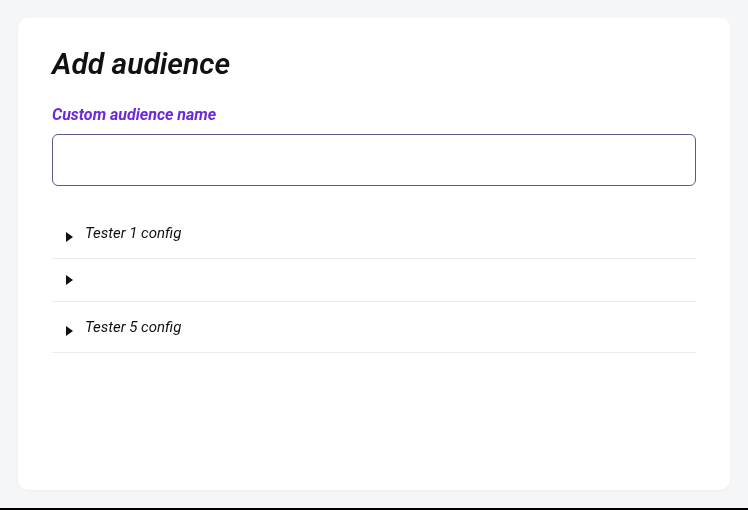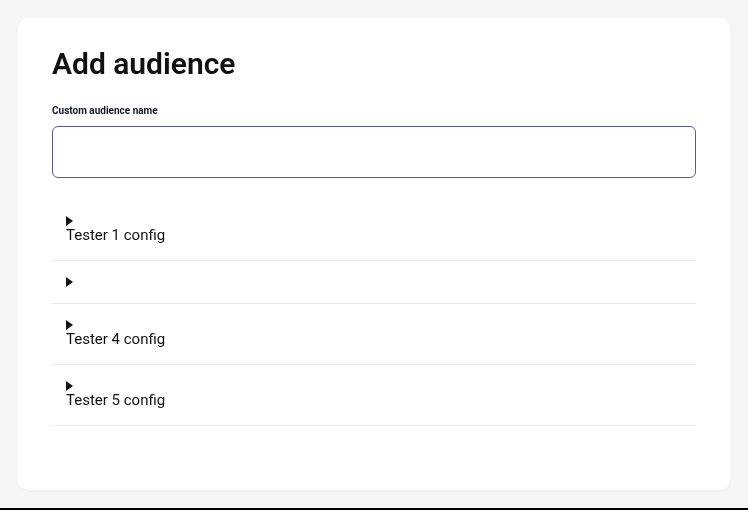--- a/index.html
+++ b/index.html
@@ -1,18 +1,19 @@
 <!DOCTYPE html>
 <html><head>
   <meta charset="utf-8">
   <style>
     * {
       box-sizing: border-box;
       margin: 0;
       padding: 0;
+      font-style: italic;
     }
     body {
       font-family: -apple-system, BlinkMacSystemFont, "Segoe UI", Roboto, Helvetica, Arial, sans-serif;
       background: #f5f6f8;
       width: 748px;
       height: 510px;
       padding: 18px;
       border-bottom: 2px solid #000;
     }
     .card {
@@ -24,23 +25,23 @@
       box-shadow: 0 1px 3px rgba(0,0,0,0.04);
       overflow: hidden;
     }
     .page-title {
       font-size: 30px;
       font-weight: 600;
       color: #111;
       margin-bottom: 24px;
     }
     .field-label {
-      font-size: 10px;
+      font-size: 16px;
       font-weight: 700;
-      color: #0f172a;
+      color: #6d28d9;
       margin-bottom: 10px;
       display: block;
     }
     .text-input {
       width: 100%;
       height: 52px;
       border: 1px solid #5b5b8a;
       border-radius: 6px;
       padding: 0 14px;
       font-size: 15px;
@@ -48,25 +49,24 @@
       background: #fff;
     }
     .accordion {
       margin-top: 22px;
     }
     .accordion-item {
       border-bottom: 1px solid #ebebeb;
     }
     .accordion-header {
       display: flex;
-      align-items: flex-start;
+      align-items: flex-end;
       padding: 16px 6px 16px 14px;
       cursor: pointer;
       user-select: none;
-      flex-direction: column;
     }
     .accordion-header .chevron {
       width: 0;
       height: 0;
       border-top: 5px solid transparent;
       border-bottom: 5px solid transparent;
       border-left: 7px solid #111;
       margin-right: 12px;
       flex-shrink: 0;
     }
@@ -93,26 +93,20 @@
       </div>
     </div>
 
     <div class="accordion-item">
       <div class="accordion-header">
         <span class="chevron"></span>
       </div>
     </div>
 
 
-    <div class="accordion-item">
-      <div class="accordion-header">
-        <span class="chevron"></span>
-        <span class="accordion-label">Tester 4 config</span>
-      </div>
-    </div>
 
     <div class="accordion-item">
       <div class="accordion-header">
         <span class="chevron"></span>
         <span class="accordion-label">Tester 5 config</span>
       </div>
     </div>
 
   </div>
 </div>

